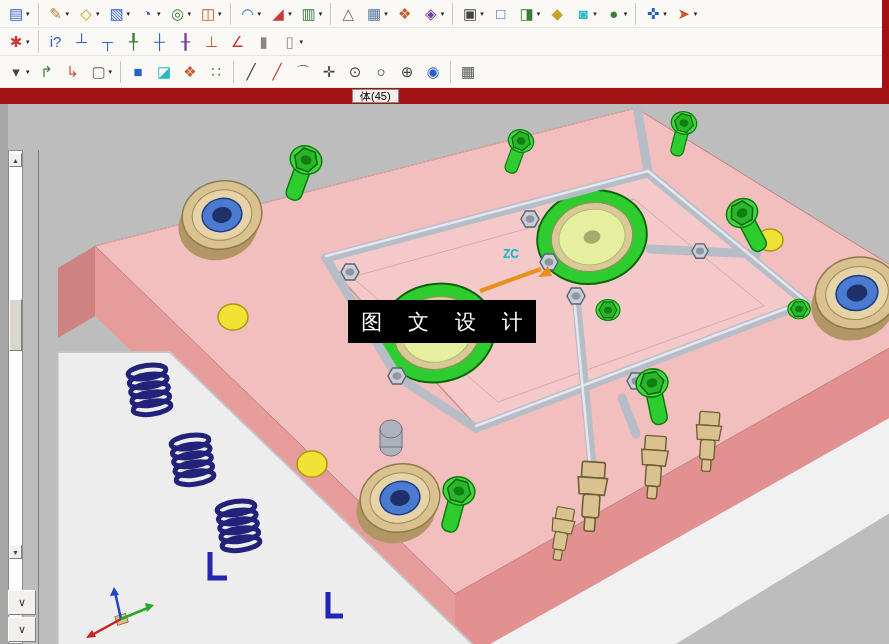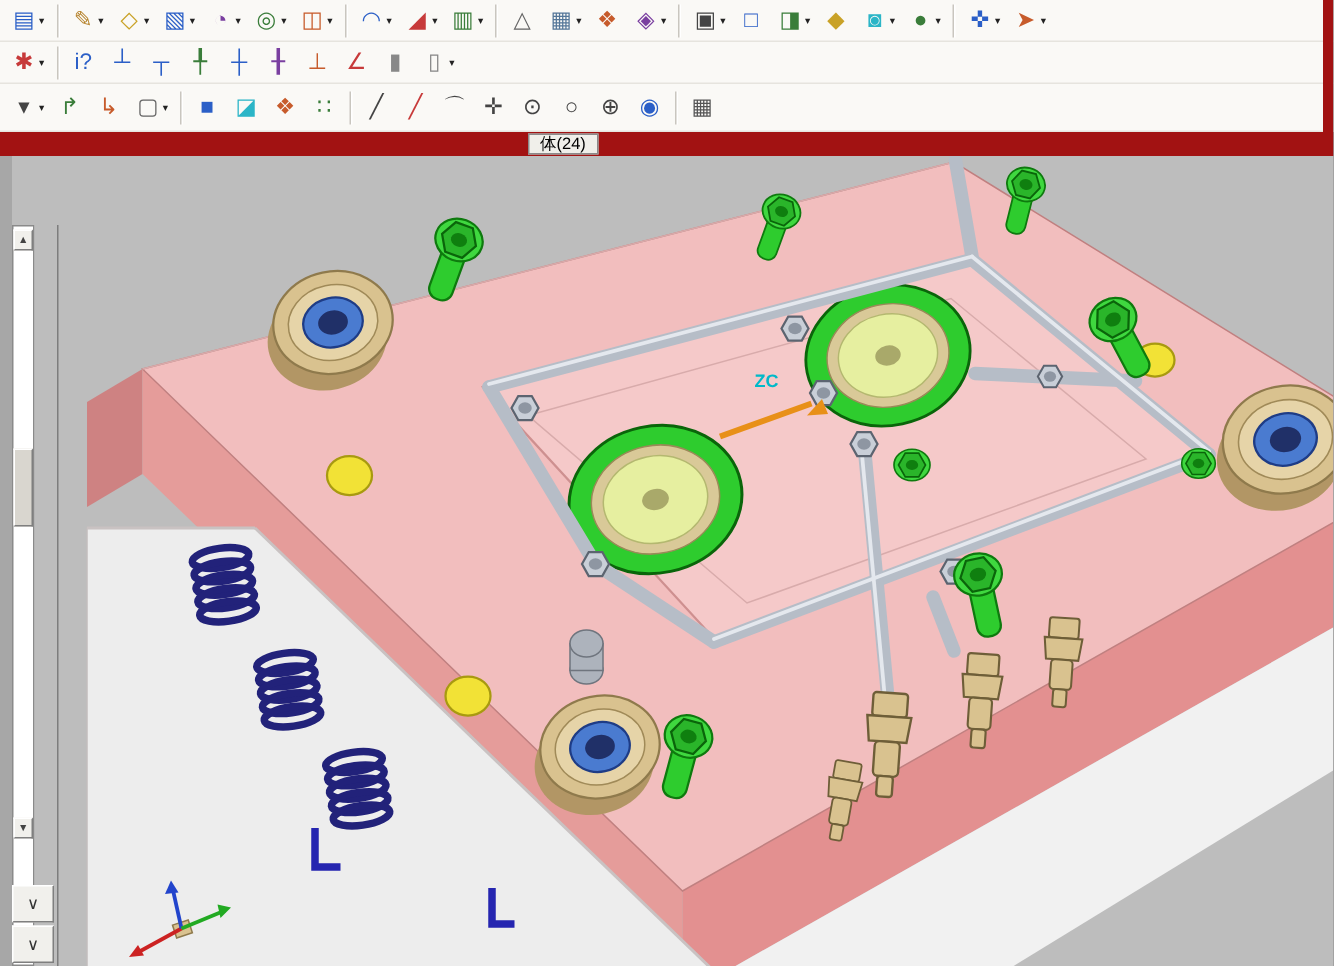--- a/index.html
+++ b/index.html
@@ -273,21 +273,21 @@
         </button>
         <span class="tb-sep"></span>
         <button class="tb-btn">
           <span class="tb-glyph" style="color: rgb(85, 85, 85);">▦</span>
         </button>
       </div>
     <div class="red-strip"></div>
   </div>
 
   <div class="red-bar">
-    <span class="sel-label">体(24)</span>
+    <span class="sel-label">体(45)</span>
   </div>
 
   <div class="viewport">
 
     <svg class="model-svg" viewBox="0 104 889 540" xmlns="http://www.w3.org/2000/svg">
       <defs>
         <g id="nut">
             <polygon class="nut-body" points="-9,0 -4.5,-8 4.5,-8 9,0 4.5,8 -4.5,8"></polygon>
             <ellipse class="nut-core" rx="4.5" ry="3.8"></ellipse>
           </g>
@@ -404,20 +404,23 @@
 
       <use href="#fitting" transform="translate(594,462) rotate(4) scale(1.05)"></use>
       <use href="#fitting" transform="translate(656,436) rotate(4) scale(0.95)"></use>
       <use href="#fitting" transform="translate(710,412) rotate(4) scale(0.9)"></use>
       <use href="#fitting" transform="translate(566,508) rotate(10) scale(0.8)"></use>
 
       <line class="hl" x1="480" y1="291" x2="541" y2="269"></line>
       <polygon class="hl-head" points="548,266 552,276 538,277"></polygon>
     </svg>
 
+    <div class="wm-label">
+      <span>图 文 设 计</span>
+    </div>
     <div class="zc-label">ZC</div>
 
     <div class="left-edge"></div>
     <div class="sb-col">
       <div class="sb-up">
           <span>▲</span>
         </div>
       <div class="sb-thumb"></div>
       <div class="sb-down">
           <span>▼</span>

